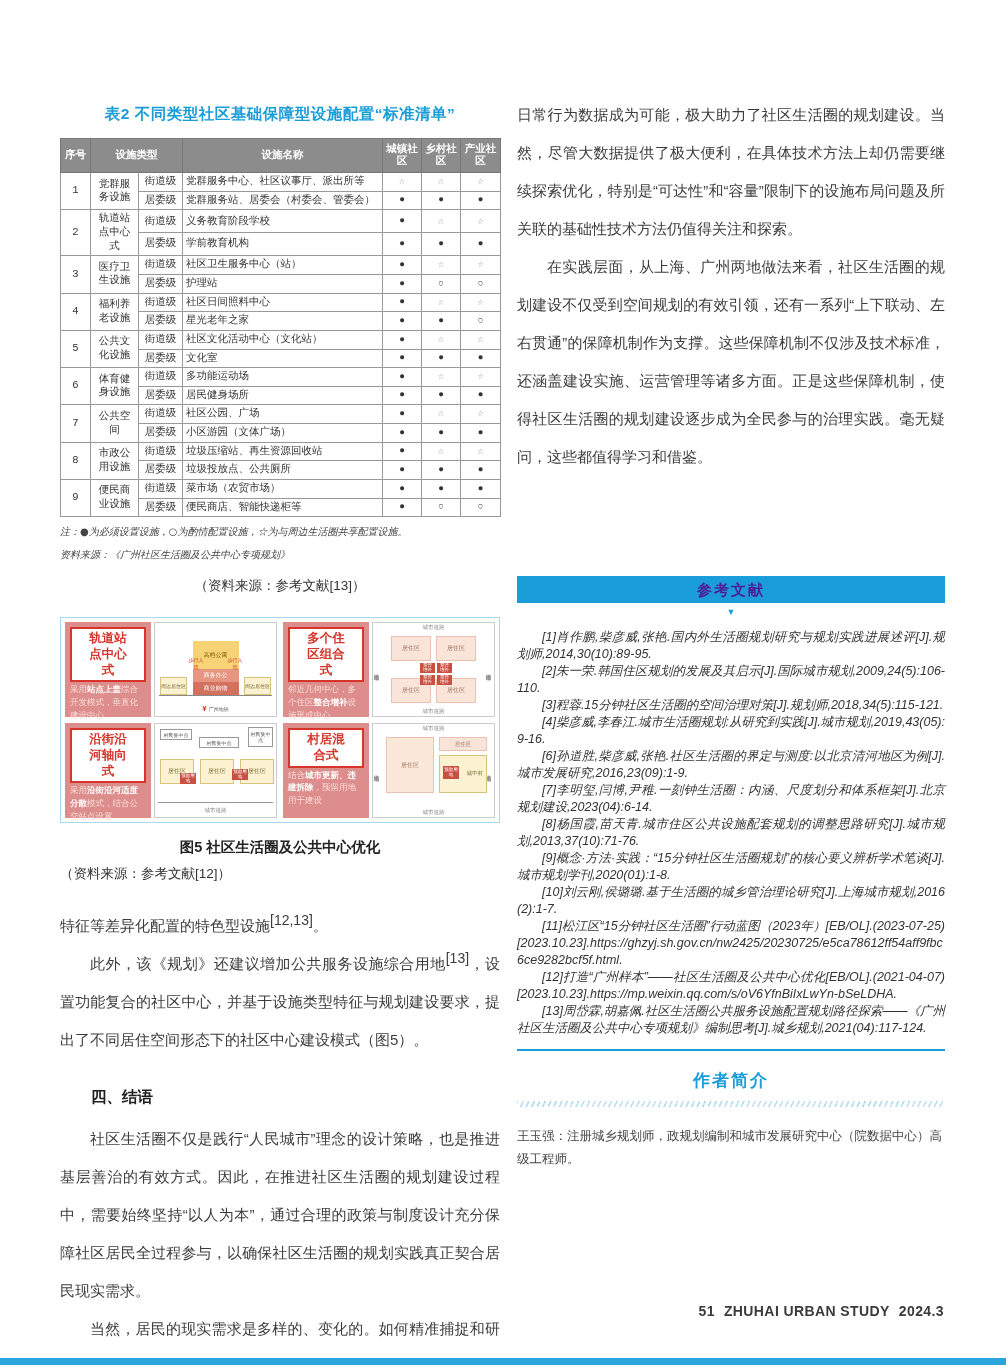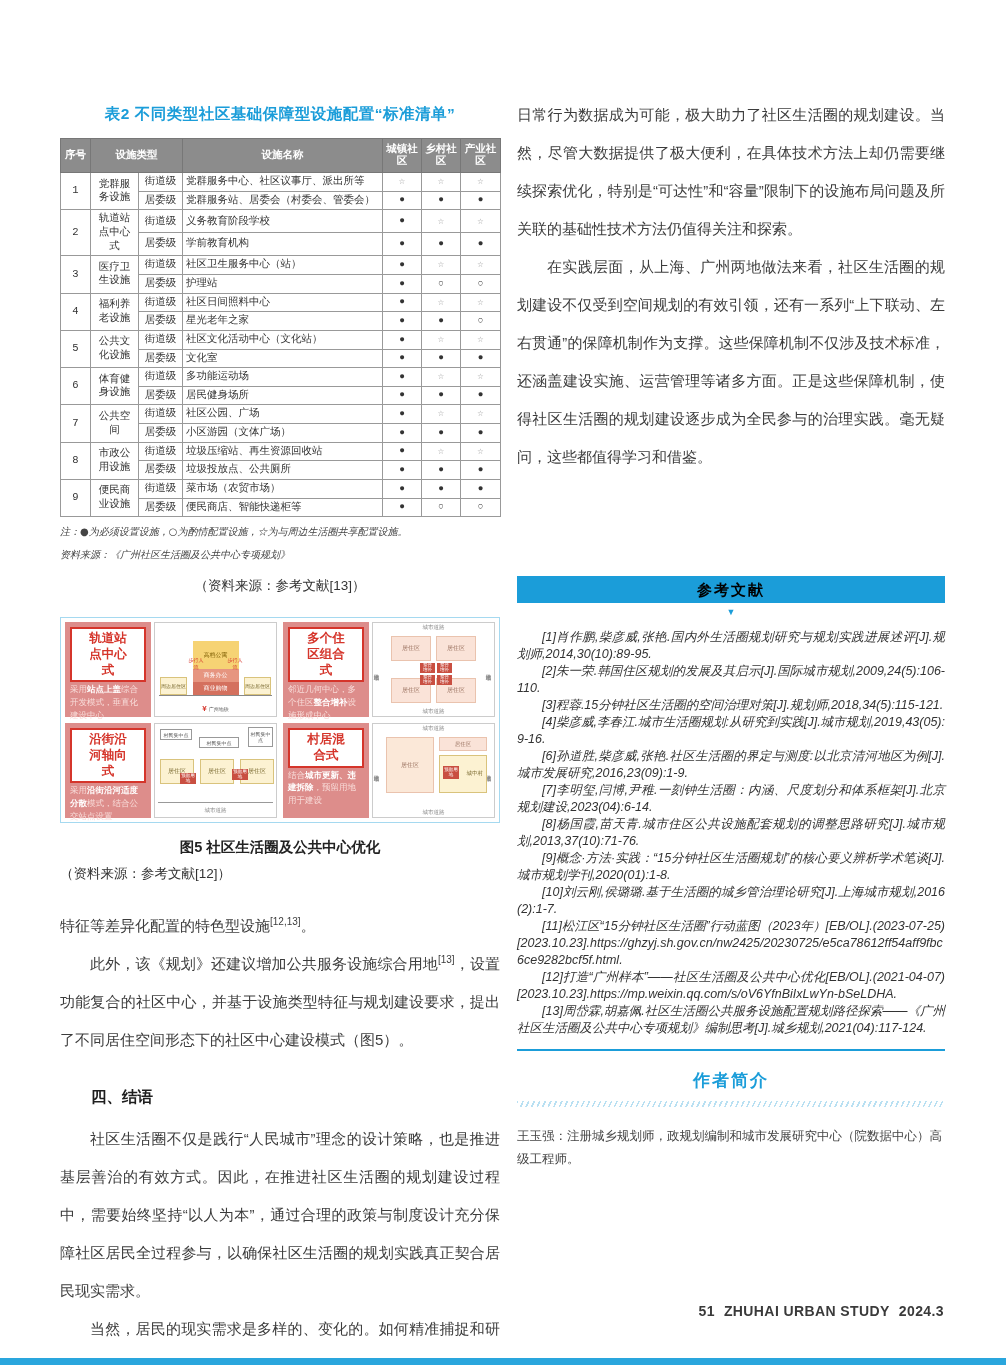--- a/index.html
+++ b/index.html
@@ -75,25 +75,25 @@
   .dg .vres{position:absolute;left:3px;top:10px;width:16px;height:13px;background:#c94f41;color:#fff;font-size:4.5px;line-height:1.1;display:flex;align-items:center;justify-content:center;text-align:center;}
   .dg .vlab{position:absolute;right:3px;top:14px;font-size:5.5px;color:#7a6a30;}
 
   .fig-cap1{font-size:14.5px;font-weight:bold;color:#222;text-align:center;margin-top:15px;}
   .fig-cap2{font-size:13.5px;color:#333;text-align:left;margin-top:8px;}
 
   
   .bp{font-size:15px;line-height:38px;color:#3c3c3c;text-align:justify;margin:0;}
   .ind{text-indent:2em;}
   .mt{margin-top:24px;}
-  sup{font-size:10px;line-height:0;}
+  sup{font-size:14px;line-height:0;}
   .sec-h{font-size:15.5px;font-weight:bold;color:#1e1e1e;margin:28px 0 12px;text-indent:2em;}
 
   
-  .ref-banner{background:var(--blue);color:#000000;font-weight:bold;font-size:15px;text-align:center;height:27px;line-height:27px;margin-top:100px;letter-spacing:2px;}
+  .ref-banner{background:var(--blue);color:#4c1d95;font-weight:bold;font-size:15px;text-align:center;height:27px;line-height:27px;margin-top:100px;letter-spacing:2px;}
   .ref-tri{color:var(--blue);text-align:center;font-size:9px;line-height:1;margin-top:5px;}
   .refs{margin-top:12px;font-style:italic;}
   .ref-item{font-size:12.5px;line-height:17px;color:#333;margin:0;text-indent:2em;text-align:justify;word-break:break-all;}
   .blue-line{border-top:2px solid var(--blue);margin-top:12px;}
   .author-h{color:var(--blue);font-weight:bold;font-size:17px;text-align:center;margin-top:18px;letter-spacing:2px;}
   .hatch{height:6px;margin-top:9px;background:repeating-linear-gradient(115deg,#b9e0f2 0,#b9e0f2 1.5px,transparent 1.5px,transparent 5px);}
   .bio{font-size:12.5px;color:#444;margin-top:18px;line-height:1.8;}
 
   
   .footer-text{position:absolute;top:1303px;right:62px;font-size:14px;font-weight:bold;color:#3a3a3a;letter-spacing:.4px;}

